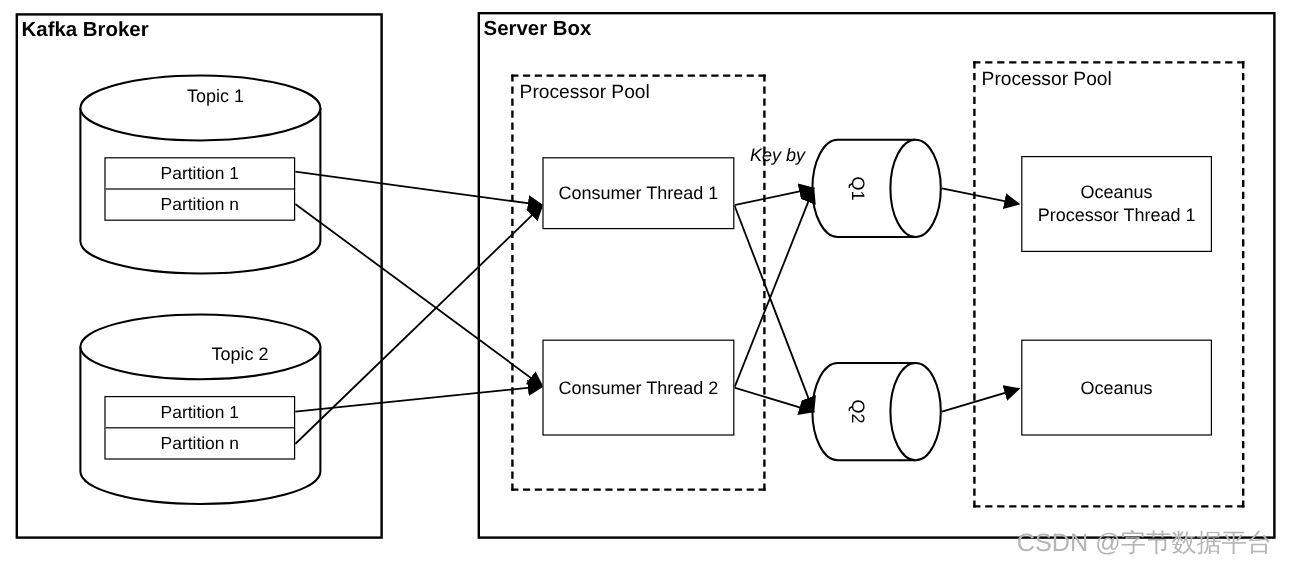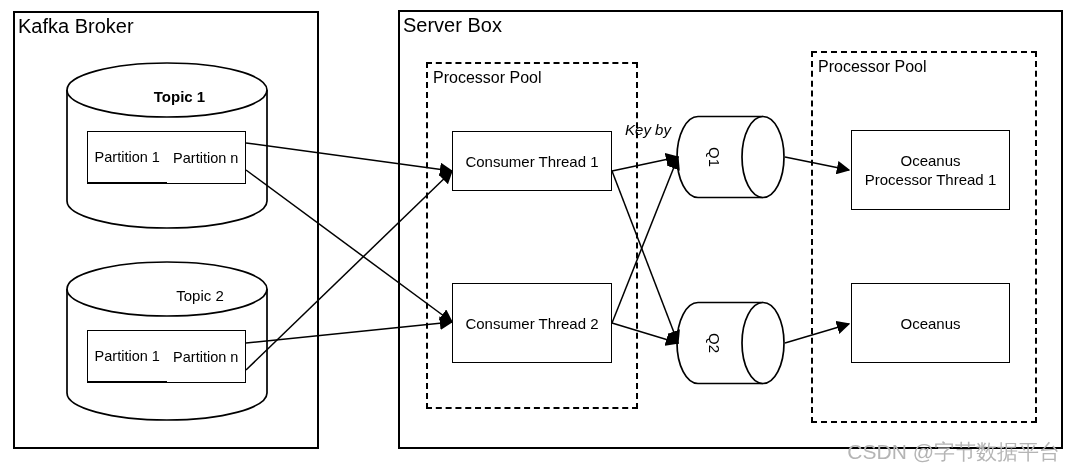--- a/index.html
+++ b/index.html
@@ -5,24 +5,24 @@
   html,body{margin:0;padding:0;background:#ffffff;}
   .canvas{
     position:relative;width:1080px;height:469px;background:#ffffff;
     font-family:"Liberation Sans",sans-serif;color:#000;overflow:hidden;
   }
   .canvas svg.layer{position:absolute;left:0;top:0;}
   .abs{position:absolute;box-sizing:border-box;}
   .solid-box{border:2px solid #000;background:transparent;}
   .dashed-box{border:2px dashed #000;background:transparent;}
   .node-box{border:1.5px solid #000;background:#fff;display:flex;align-items:center;justify-content:center;text-align:center;font-size:15px;line-height:19px;}
-  .frame-title{font-size:20px;white-space:nowrap;}
+  .frame-title{font-size:17px;white-space:nowrap;font-weight:bold;}
   .pool-title{position:absolute;left:5px;top:5px;font-size:16px;white-space:nowrap;}
   .topic-label{font-size:15px;text-align:center;}
-  .ptable{border:1.5px solid #000;background:#fff;display:flex;}
+  .ptable{border:1.5px solid #000;background:#fff;display:flex;flex-direction:column;}
   .prow{flex:1;display:flex;align-items:center;justify-content:center;font-size:14.5px;}
   .prow.first{border-bottom:1.5px solid #000;}
   .keyby{font-size:15px;text-align:center;white-space:nowrap;font-style:italic;}
   .qlabel{font-size:15px;text-align:center;transform:rotate(90deg);}
   .watermark{font-size:21px;color:#b5b5b5;white-space:nowrap;z-index:5;}
 </style>
 </head>
 <body>
 
 <div class="canvas">
@@ -66,21 +66,21 @@
       <line x1="612" y1="323" x2="678" y2="157" marker-end="url(#arrow)"></line>
       <line x1="612" y1="323" x2="678" y2="343" marker-end="url(#arrow)"></line>
       <line x1="785" y1="157" x2="849" y2="170" marker-end="url(#arrow)"></line>
       <line x1="785" y1="343" x2="849" y2="324" marker-end="url(#arrow)"></line>
     </g>
   </svg>
 
   <div class="abs solid-box" style="left:13px;top:11px;width:306px;height:438px;"></div>
   <div class="abs frame-title" style="left:18px;top:15px;">Kafka Broker</div>
 
-  <div class="abs topic-label" style="left:67px;top:88px;width:225px;font-weight:bold;">Topic 1</div>
+  <div class="abs topic-label" style="left:67px;top:72px;width:225px;">Topic 1</div>
   <div class="abs ptable" style="left:87px;top:131px;width:159px;height:53px;">
     <div class="prow first">Partition 1</div>
     <div class="prow">Partition n</div>
   </div>
 
   <div class="abs topic-label" style="left:67px;top:287px;width:234px;padding-left:32px;">Topic 2</div>
   <div class="abs ptable" style="left:87px;top:330px;width:159px;height:53px;">
     <div class="prow first">Partition 1</div>
     <div class="prow">Partition n</div>
   </div>

